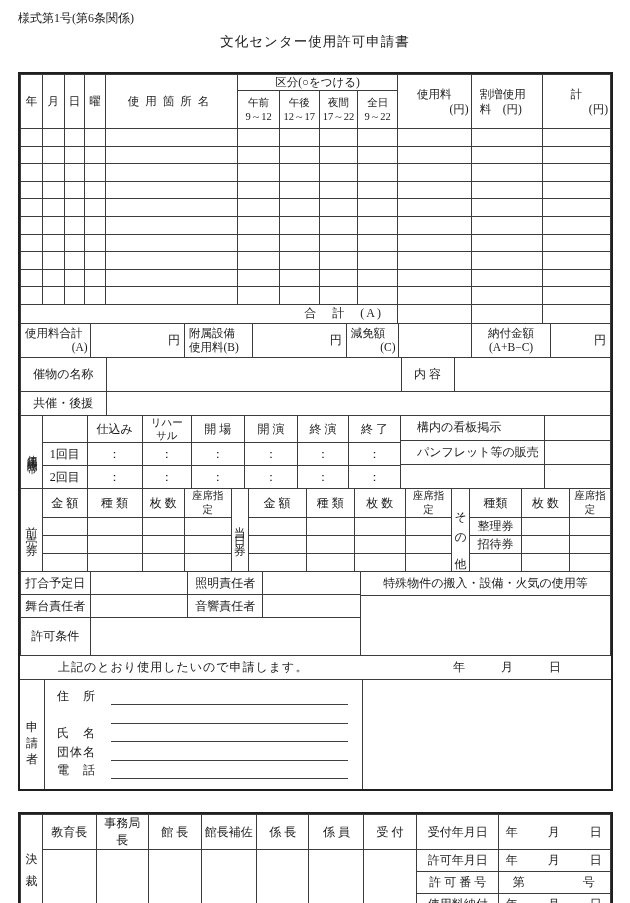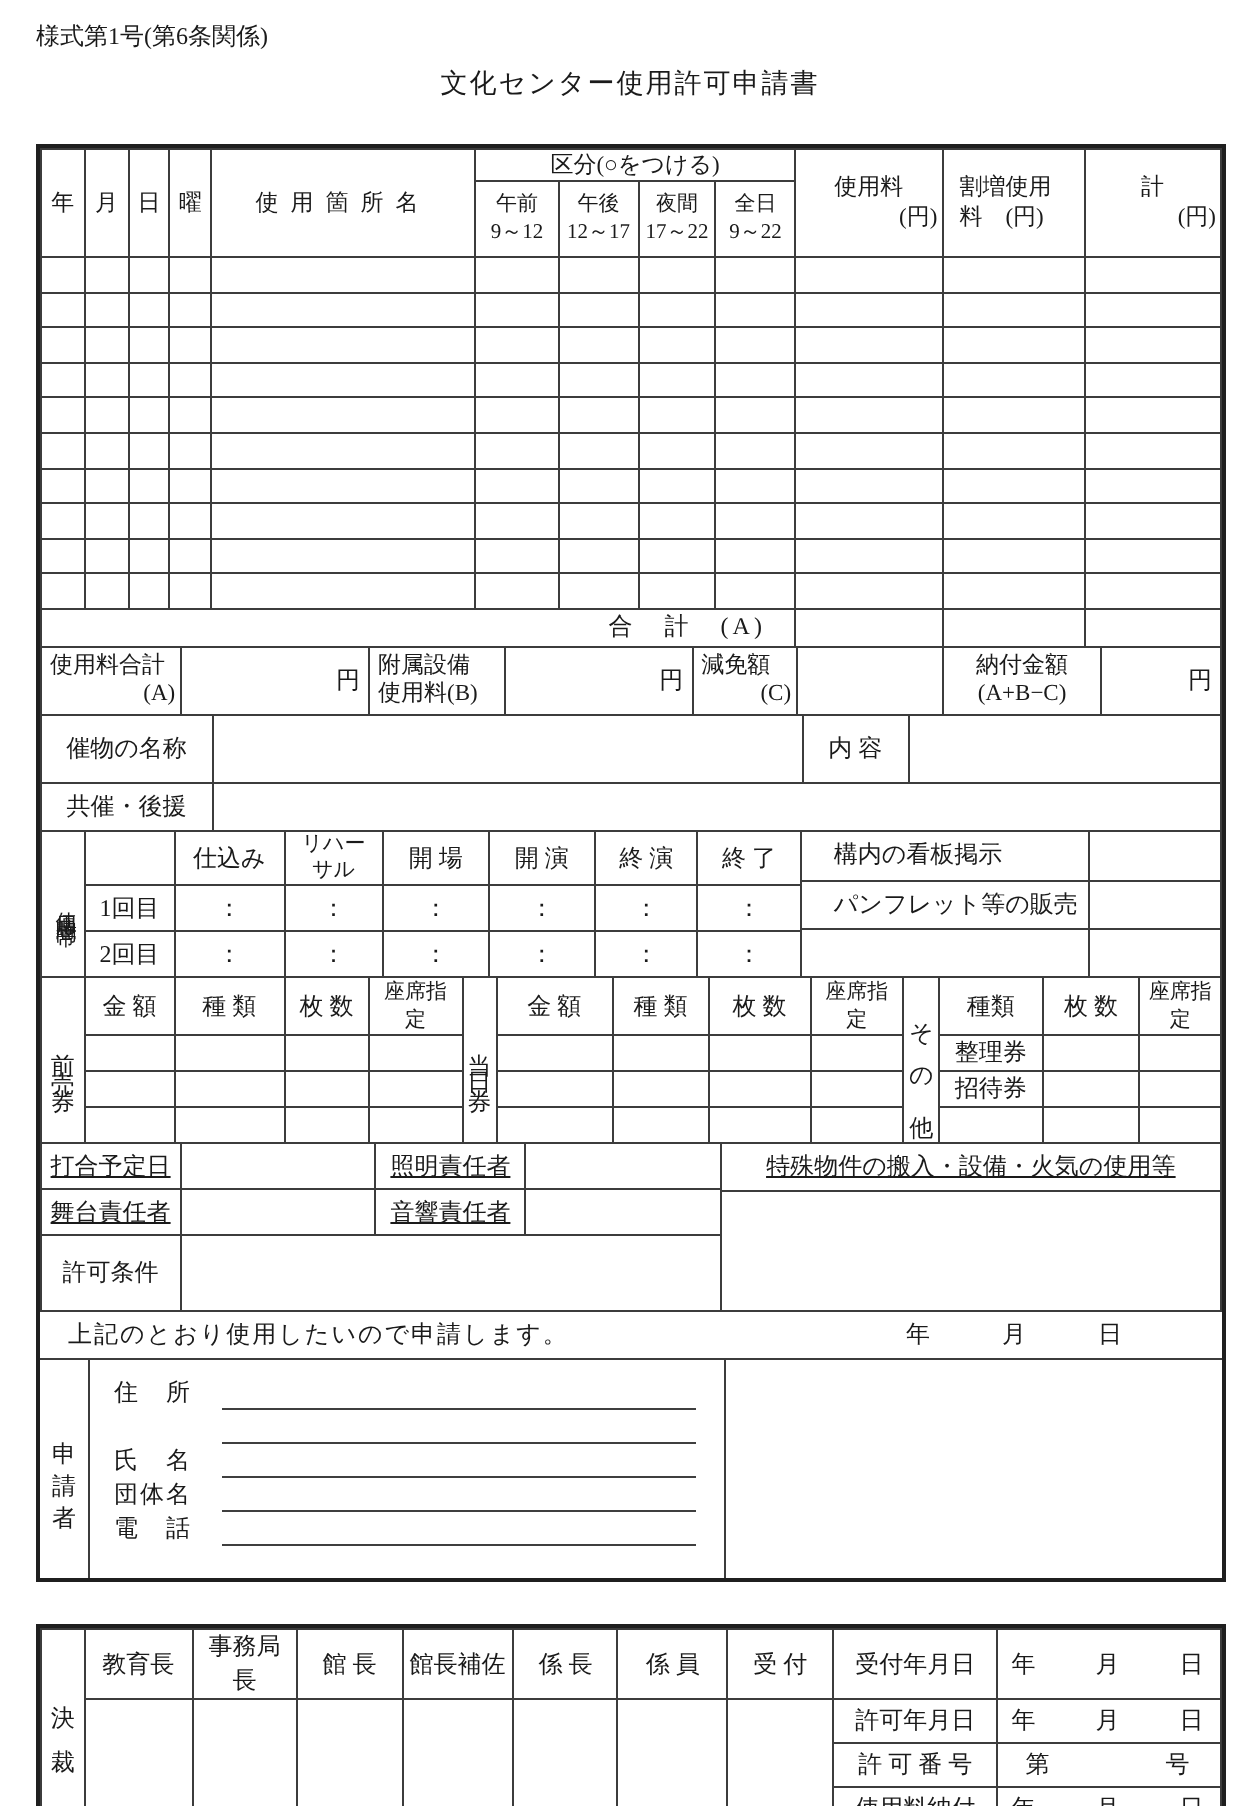--- a/index.html
+++ b/index.html
@@ -50,41 +50,41 @@
 .inner td { height:24px; }
 .inner tr:first-child td { border-top:none; }
 .inner tr:last-child td { border-bottom:none; }
 .inner td:first-child { border-left:none; }
 .inner td:last-child { border-right:none; }
 
 
 .tk td { height:18px; }
 
 
-.st-a td { height:23px;text-decoration:underline; }
+.st-a td { height:23px; }
 .st-c td { height:38px; }
 .inner-staff td { border-left:none; border-right:none; }
 .inner-staff tr:first-child td { border-top:none; height:23px; }
 .inner-staff tr:last-child td { border-bottom:none; height:60px; }
 
 
 .vcell { padding:0; }
 .vtext { writing-mode:vertical-rl; text-orientation:upright; margin:0 auto; line-height:1; }
 .ls1 { letter-spacing:2px; }
 .ls10 { letter-spacing:9px; }
 .ls14 { letter-spacing:16px; }
 .ls20 { letter-spacing:22px; }
 
 
-.statement { height:23px; display:flex; align-items:center; justify-content:space-between; }
+.statement { height:23px; display:flex; align-items:center; justify-content:space-between;padding-left:24px; }
 .statement .stx { padding-left:14px; letter-spacing:1px; }
 .statement .sdt { margin-right:46px; letter-spacing:4px; }
 .applicant { height:110px; display:flex; border-top:1px solid #3c3c3c; }
 .app-side { width:25px; border-right:1px solid #3c3c3c; display:flex; align-items:center; justify-content:center; }
-.app-fields { width:318px; border-right:1px solid #3c3c3c; display:flex; flex-direction:column; padding:8px 10px 10px 12px; }
+.app-fields { width:318px; border-right:1px solid #3c3c3c; display:flex; flex-direction:column; justify-content:space-between; padding:8px 10px 10px 12px; }
 .f-row { display:flex; align-items:flex-end; height:17px; }
 .f-lab { width:50px; flex:none; letter-spacing:1px; }
 .uline { flex:1; border-bottom:1px solid #3f3f3f; height:100%; margin-left:4px; margin-right:4px; }
 .app-right { flex:1; display:flex; align-items:center; justify-content:center; letter-spacing:1px; }
 
 
 .ap td { height:22px; }
 .ap .dval { letter-spacing:2px; }
 </style>
 </head>

